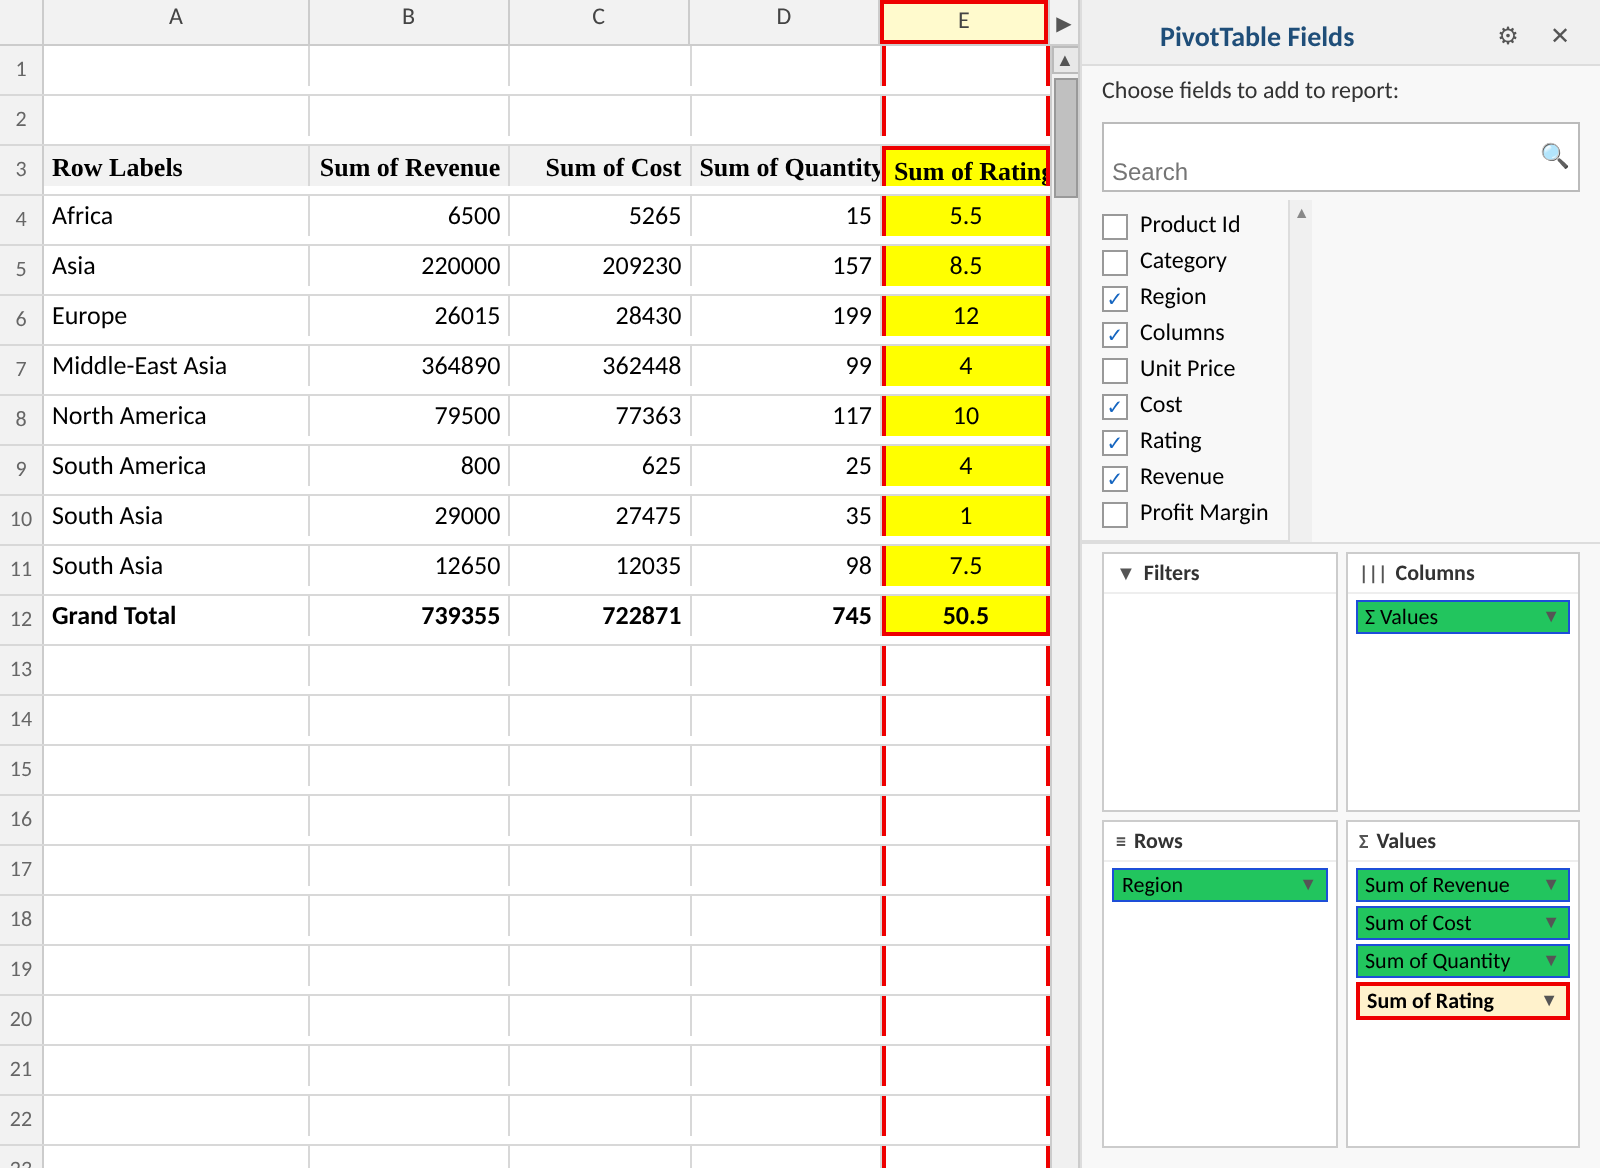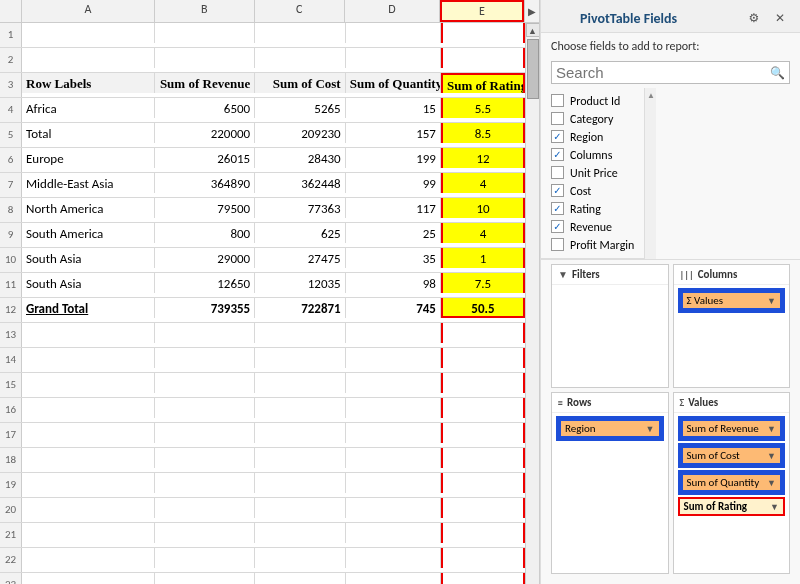--- a/index.html
+++ b/index.html
@@ -103,21 +103,20 @@
       font-weight: bold;
       background: #f2f2f2;
       font-family: Liberation Serif, serif;
     }
     .sheet-row.row-header .cell.col-e {
       background: #ffff00;
     }
 
     .sheet-row.row-grand .cell.col-a {
       font-weight: bold;
-      text-decoration: underline;
     }
     .sheet-row.row-grand .cell {
       font-weight: bold;
     }
     .sheet-row.row-grand .cell.col-e {
       background: #ffff00;
       border-bottom: 2px solid #e00;
     }
 
     .first-col-e-border { border-top: 2px solid #e00; }
@@ -212,40 +211,41 @@
       border: 1px solid #bbb;
       background: #fff;
       padding: 2px 4px;
       flex-shrink: 0;
     }
 
     .search-input {
       flex: 1;
       border: none;
       outline: none;
-      font-size: 15px;
+      font-size: 12px;
       background: transparent;
+      margin-top: 15px;
     }
 
     .search-icon-span {
       color: #888;
       font-size: 12px;
     }
 
     .fields-list {
       padding: 4px 10px;
       flex-shrink: 0;
       border-bottom: 1px solid #ddd;
       max-height: 200px;
       overflow-y: auto;
     }
 
     .field-item {
       display: flex;
-      align-items: flex-start;
+      align-items: flex-end;
       gap: 6px;
       padding: 2px 0;
       font-size: 12px;
     }
 
     .field-checkbox {
       width: 13px;
       height: 13px;
       border: 1px solid #999;
       background: #fff;
@@ -328,22 +328,22 @@
       padding: 3px 4px;
       display: flex;
       flex-direction: column;
       gap: 2px;
     }
 
     .area-item {
       display: flex;
       align-items: center;
       justify-content: space-between;
-      background: #fdba74;
-      border: 5px solid #1d4ed8;
+      background: #22c55e;
+      border: 1px solid #1d4ed8;
       padding: 1px 4px;
       font-size: 11px;
       cursor: pointer;
     }
 
     .area-item.highlighted {
       background: #fff2cc;
       border: 2px solid #e00;
       font-weight: bold;
     }
@@ -408,21 +408,21 @@
       <div class="sheet-row">
         <div class="row-num">4</div>
         <div class="cell col-a">Africa</div>
         <div class="cell col-b">6500</div>
         <div class="cell col-c">5265</div>
         <div class="cell col-d">15</div>
         <div class="cell col-e">5.5</div>
       </div>
       <div class="sheet-row">
         <div class="row-num">5</div>
-        <div class="cell col-a">Total</div>
+        <div class="cell col-a">Asia</div>
         <div class="cell col-b">220000</div>
         <div class="cell col-c">209230</div>
         <div class="cell col-d">157</div>
         <div class="cell col-e">8.5</div>
       </div>
       <div class="sheet-row">
         <div class="row-num">6</div>
         <div class="cell col-a">Europe</div>
         <div class="cell col-b">26015</div>
         <div class="cell col-c">28430</div>

